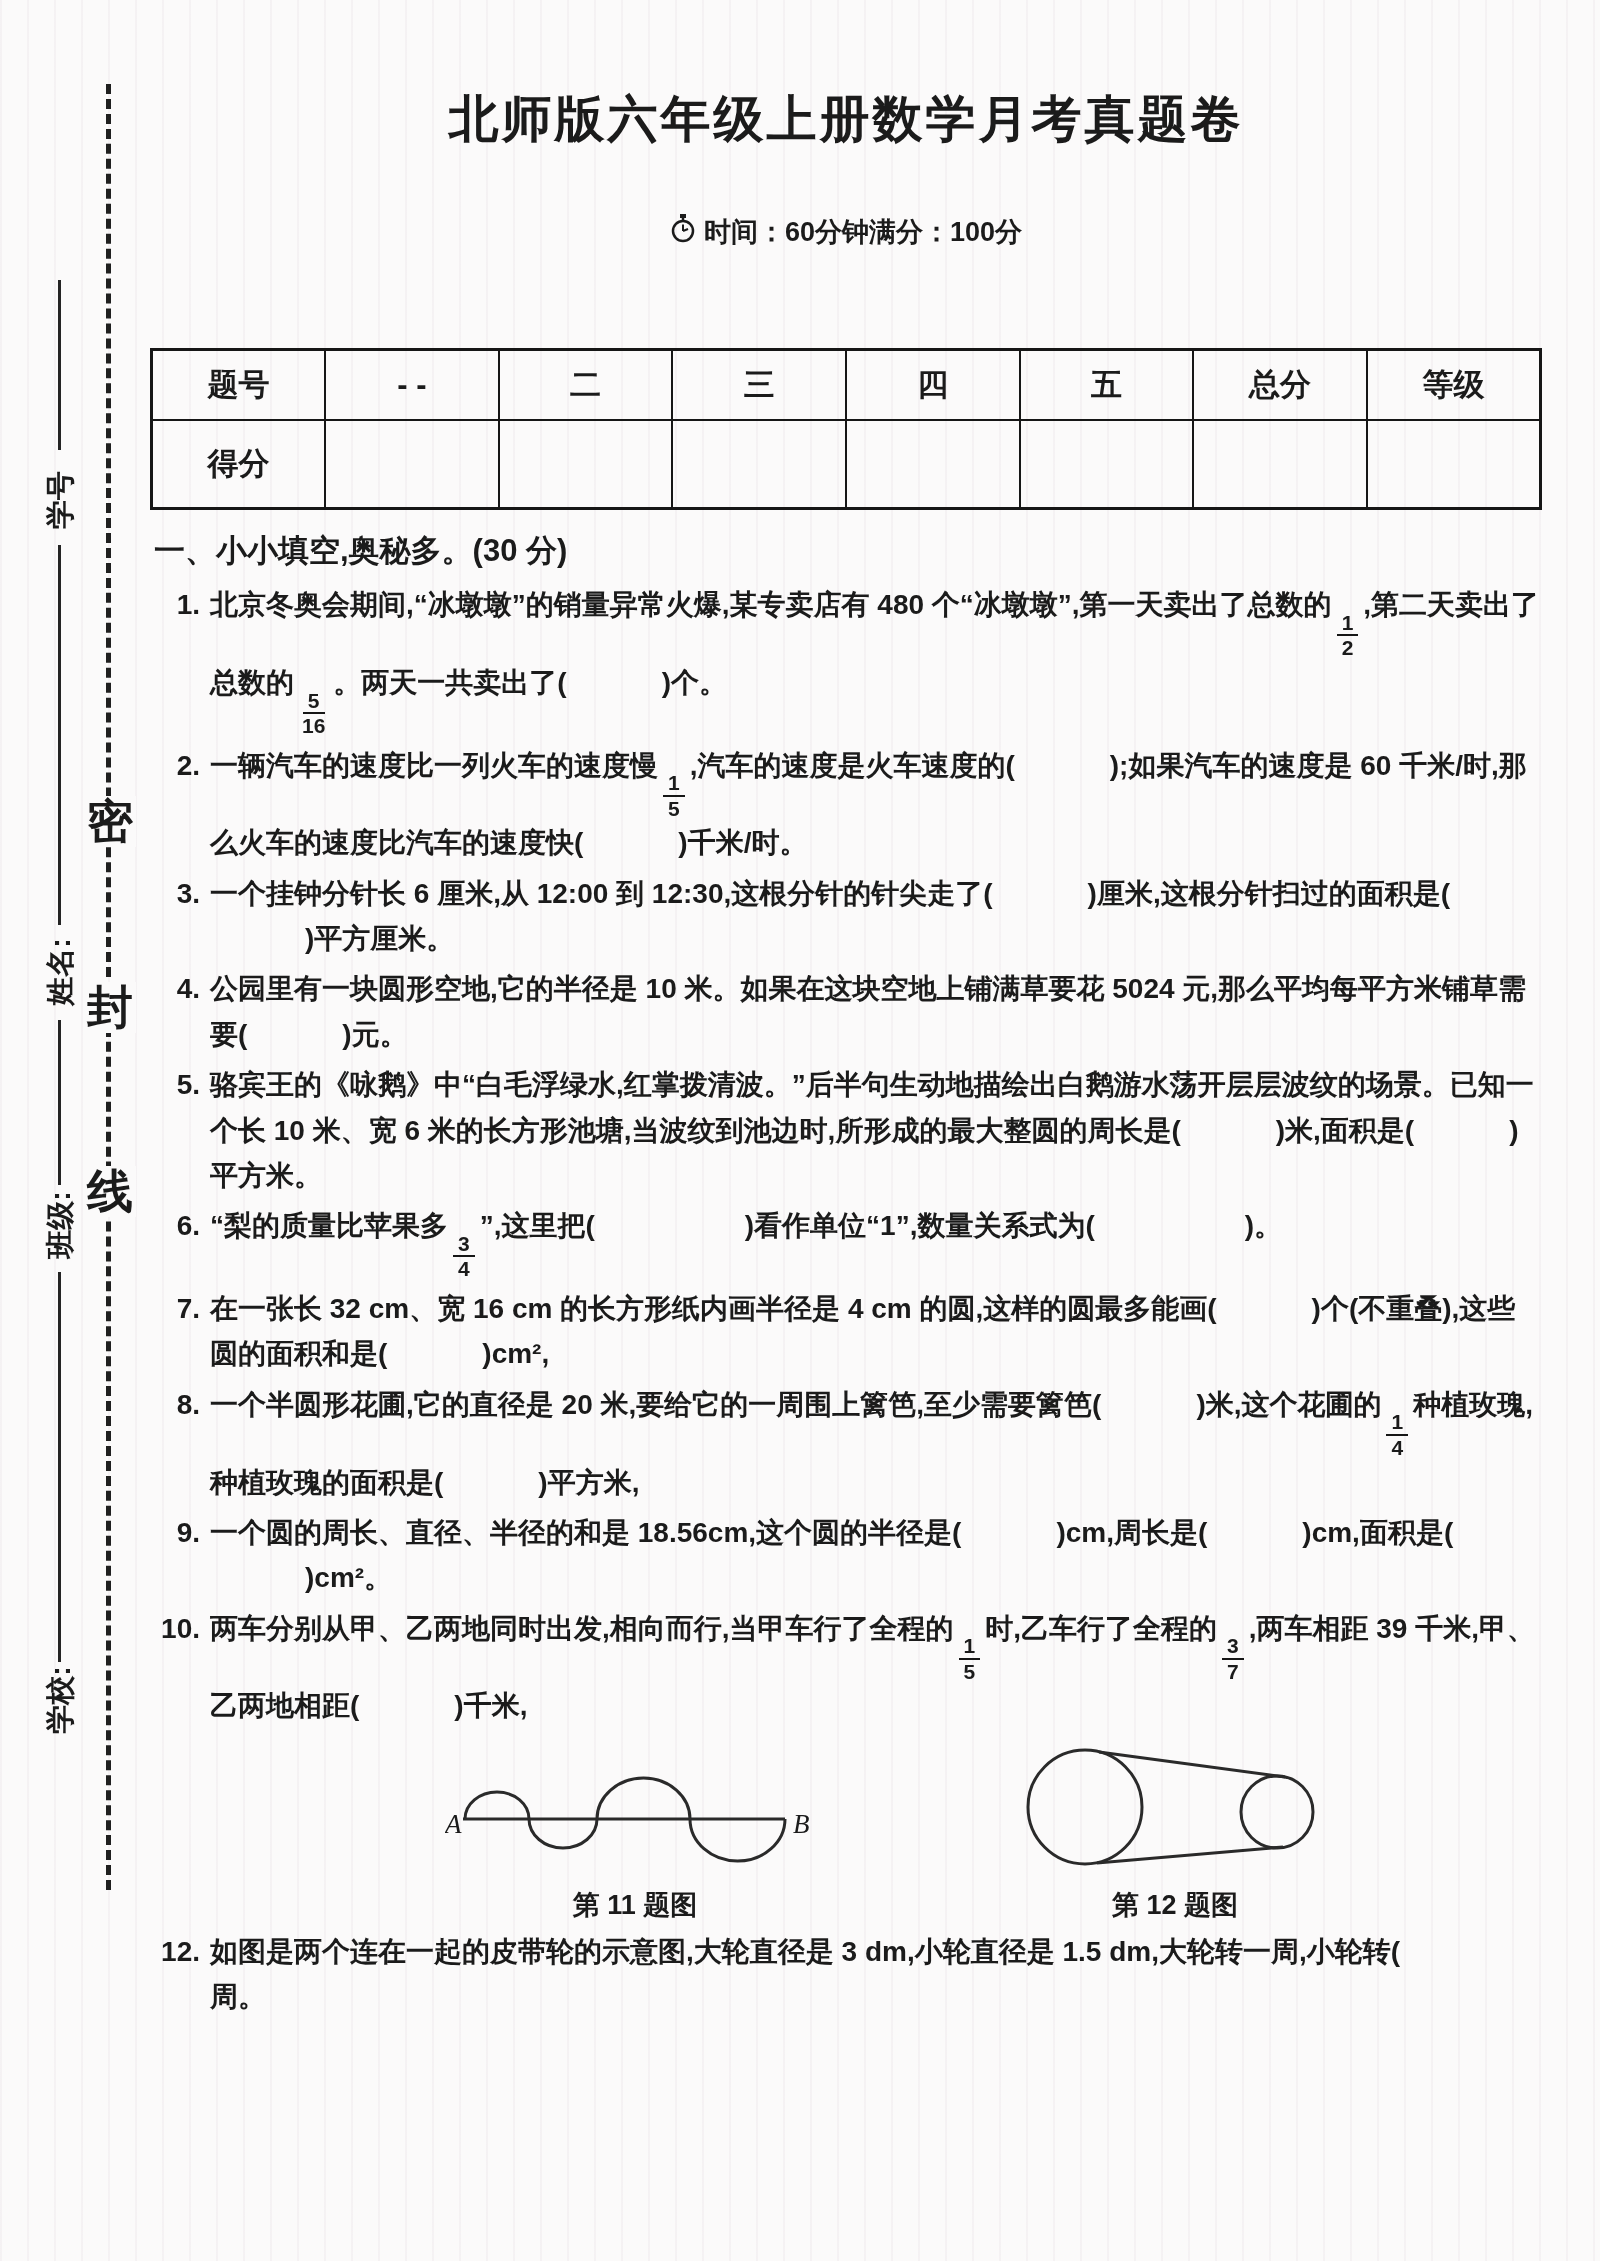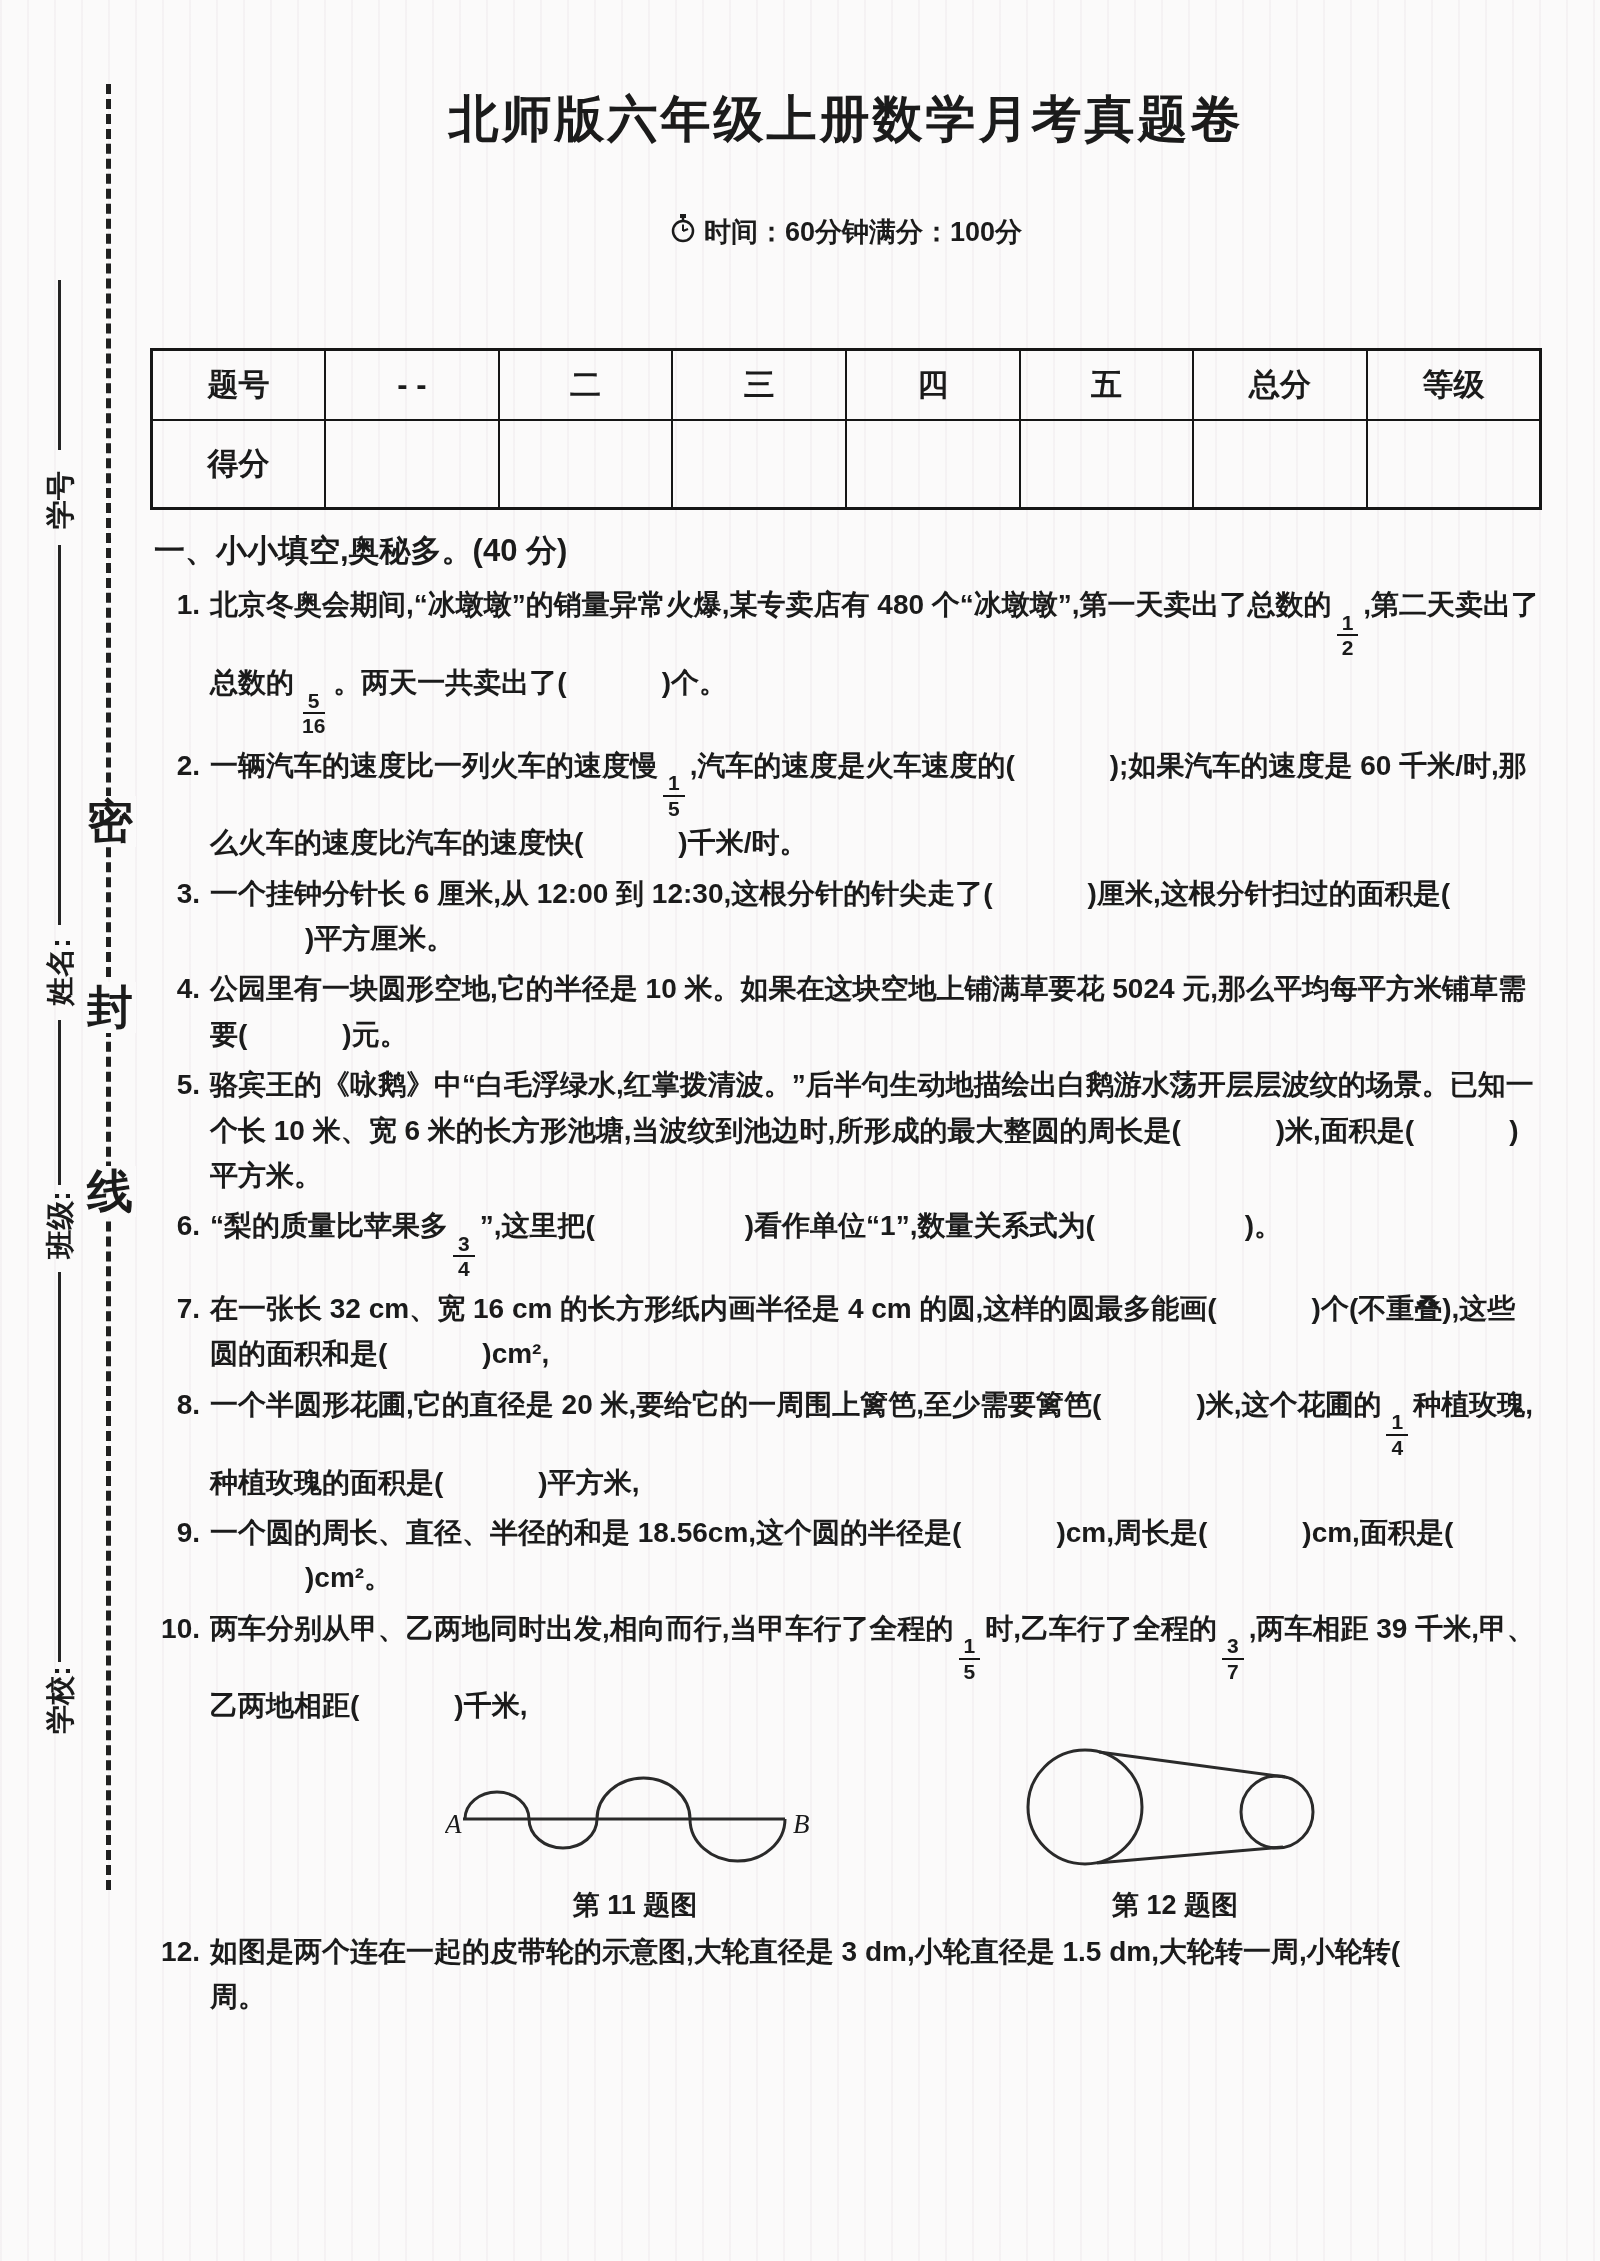--- a/index.html
+++ b/index.html
@@ -116,21 +116,21 @@
             <td></td>
             <td></td>
             <td></td>
             <td></td>
             <td></td>
             <td></td>
           </tr>
       </tbody>
     </table>
 
-    <div class="section-title">一、小小填空,奥秘多。(40 分)</div>
+    <div class="section-title">一、小小填空,奥秘多。(30 分)</div>
 
     <div>
         <div class="q"><span class="qnum">1.</span>北京冬奥会期间,“冰墩墩”的销量异常火爆,某专卖店有 480 个“冰墩墩”,第一天卖出了总数的<span class="frac">
             <span class="num">1</span>
             <span class="den">2</span>
           </span>,第二天卖出了总数的<span class="frac">
             <span class="num">5</span>
             <span class="den">16</span>
           </span>。两天一共卖出了(<span class="blank" style="width: 95px;"></span>)个。</div>
         <div class="q"><span class="qnum">2.</span>一辆汽车的速度比一列火车的速度慢<span class="frac">

